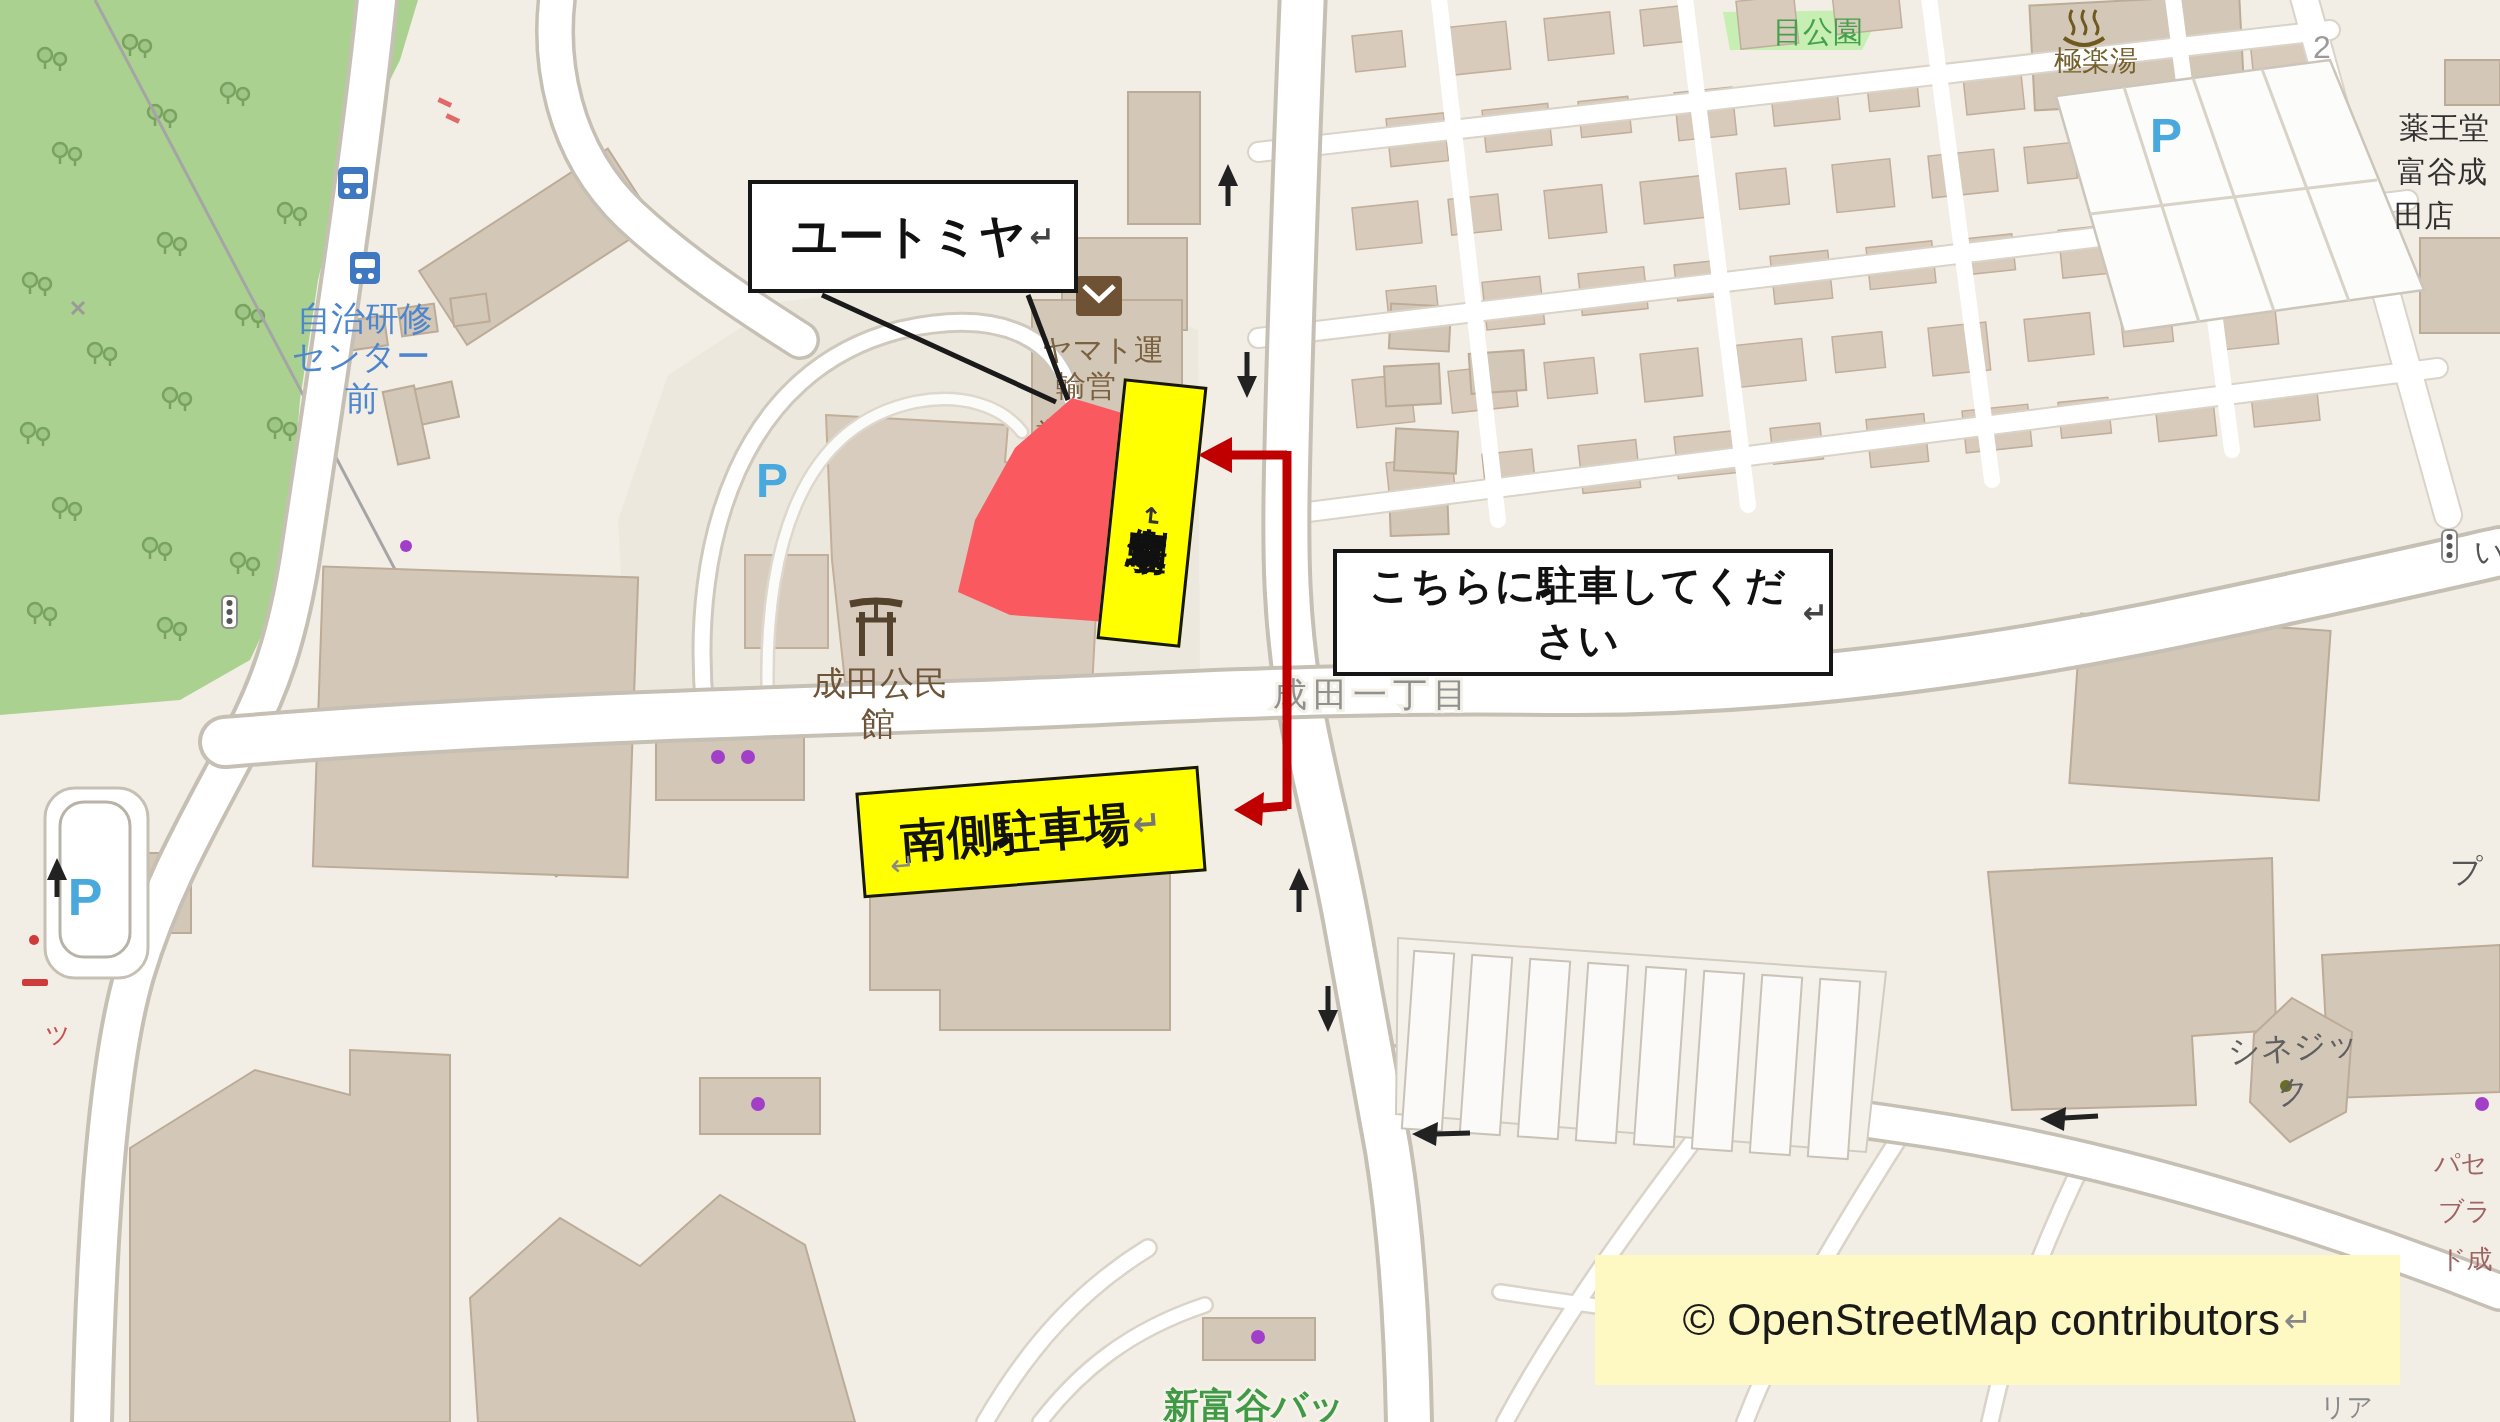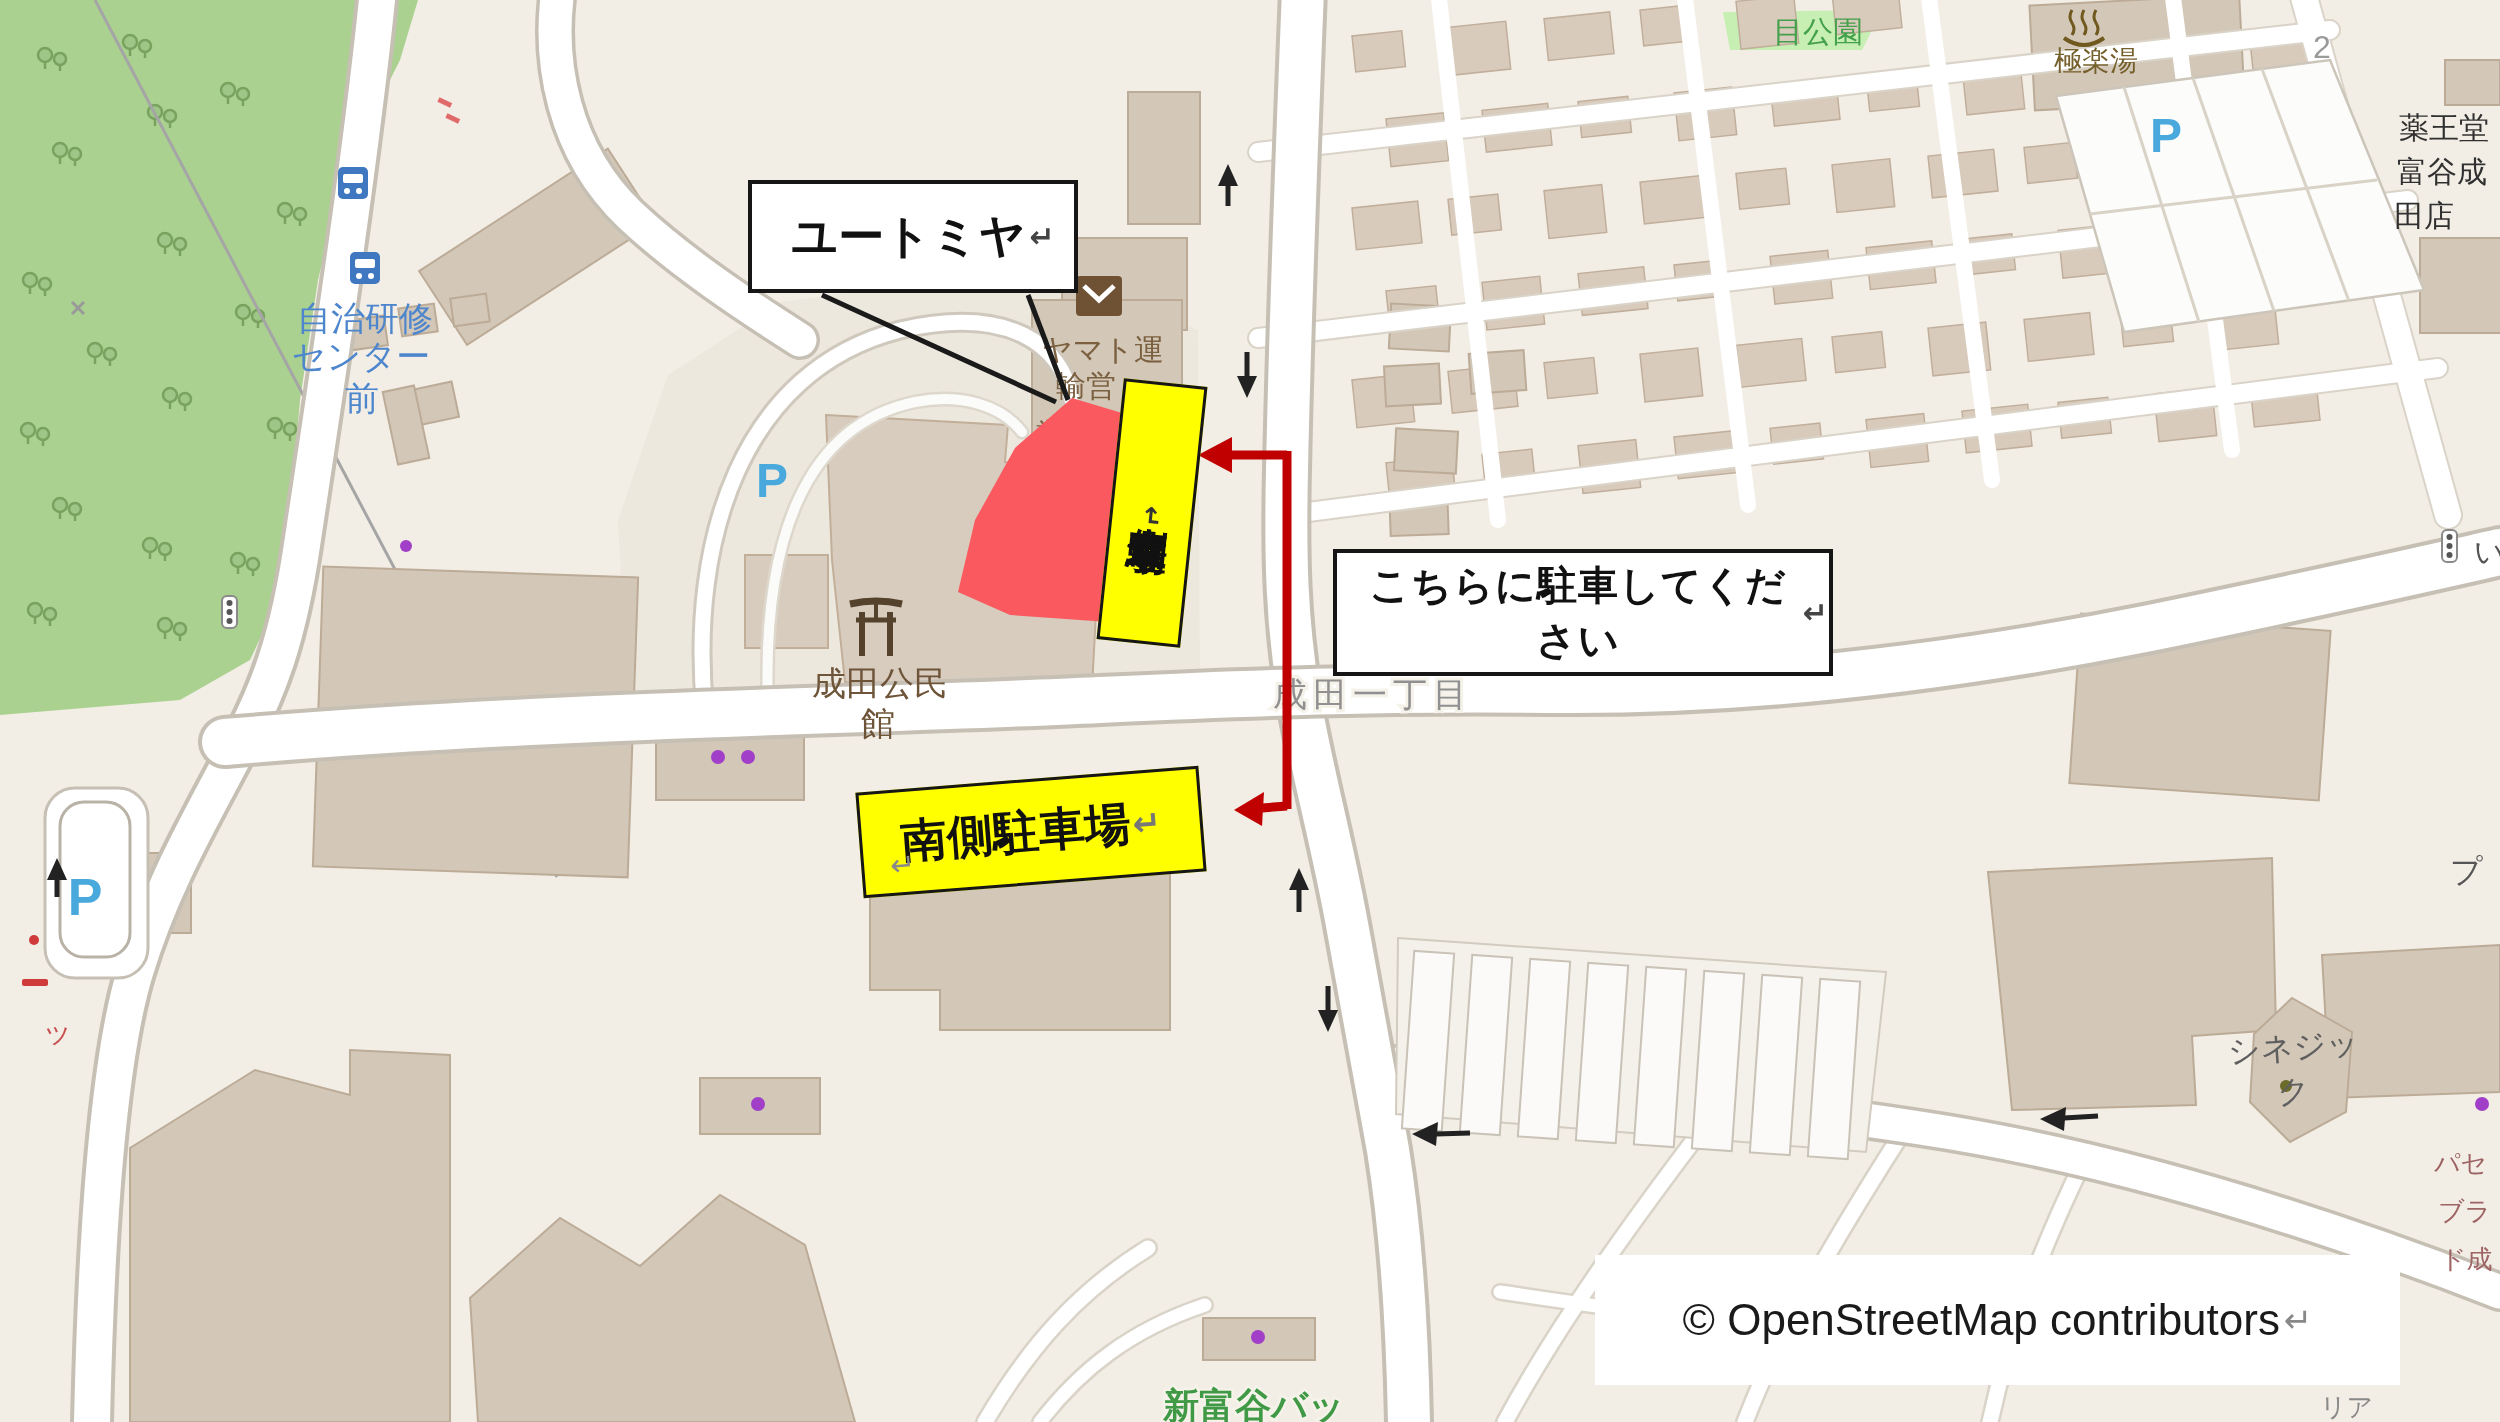--- a/index.html
+++ b/index.html
@@ -11,21 +11,21 @@
   .wbox{background:#ffffff;border:4px solid #161616;font-weight:600;padding-left:20px;}
   .ybox{background:#ffff00;border:3px solid #161616;font-weight:700;}
   #callout{left:748px;top:180px;width:330px;height:113px;font-size:46px;}
   #parkhere{left:1333px;top:549px;width:500px;height:127px;font-size:40px;letter-spacing:1px;text-align:center;}
   #east-label{left:1110px;top:382px;width:84px;height:262px;transform:rotate(6deg);}
   #east-label .vert{writing-mode:vertical-rl;font-size:40px;letter-spacing:2px;line-height:1;}
   #east-label .ret{font-size:26px;color:#333;}
   #south-label{left:859px;top:779px;width:344px;height:106px;transform:rotate(-4.5deg);font-size:46px;}
   #south-label .ret{font-size:34px;color:#777;margin-left:2px;}
   #south-label .ret-left{position:absolute;left:26px;bottom:10px;font-size:30px;color:#8a8a8a;font-weight:400;}
-  #attribution{left:1595px;top:1255px;width:805px;height:130px;background:#ffffff;font-size:44px;font-weight:400;color:#1a1a1a;}
+  #attribution{left:1595px;top:1255px;width:805px;height:130px;background:#fef9c3;font-size:44px;font-weight:400;color:#1a1a1a;}
   #attribution .ret{font-size:34px;color:#888;margin-left:4px;}
   #callout .ret,#parkhere .ret{font-size:30px;color:#444;margin-left:4px;}
 </style>
 </head>
 <body>
 
 <div id="stage">
 
 <svg width="2500" height="1422" viewBox="0 0 2500 1422">
   <defs>

